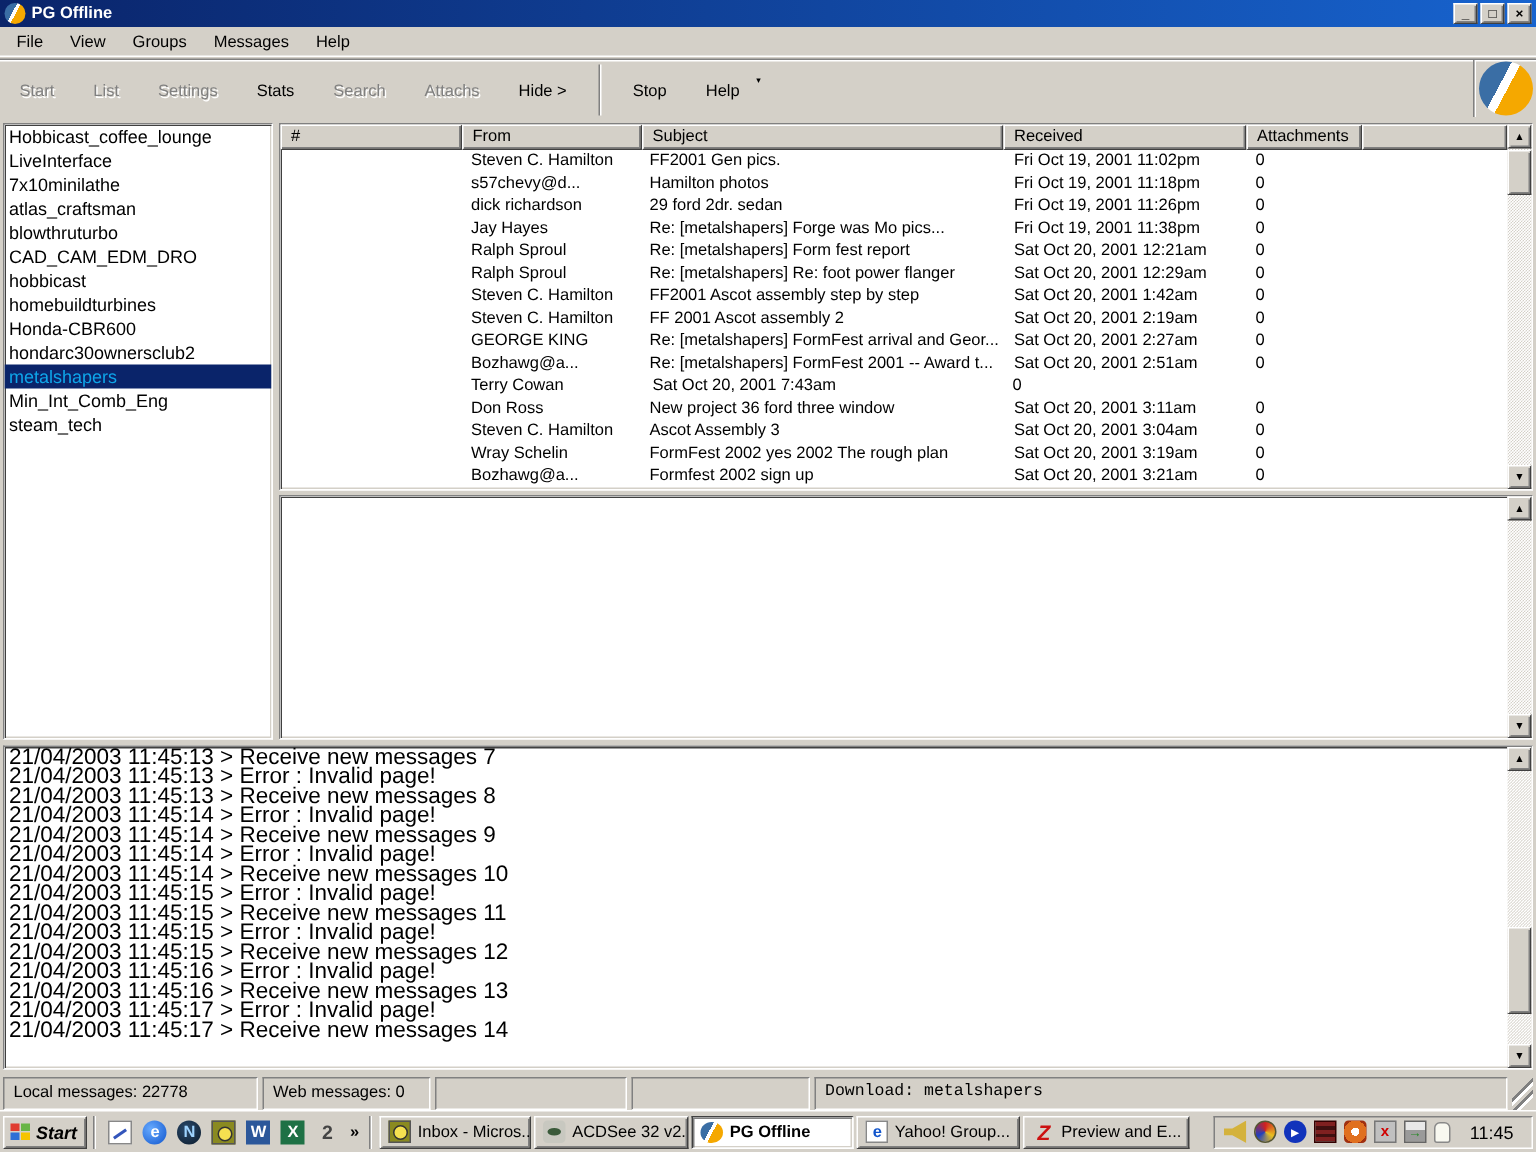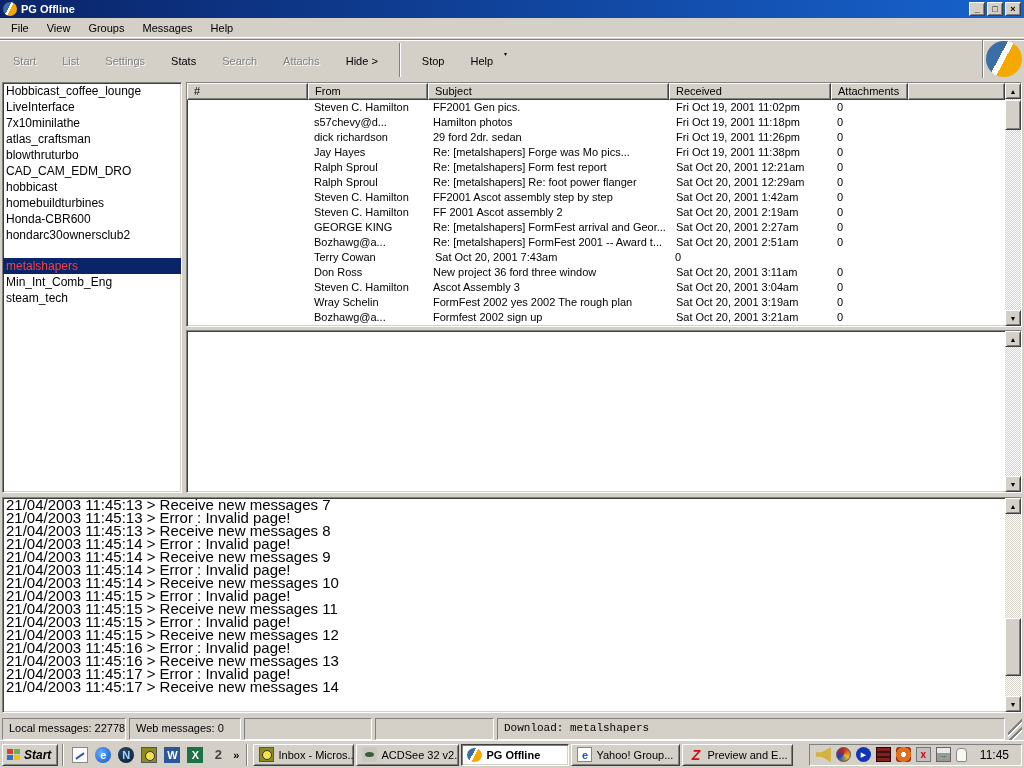--- a/index.html
+++ b/index.html
@@ -38,21 +38,21 @@
   .tb-btn.disabled { color:#808080; text-shadow:1px 1px 0 #fff; }
   .tb-sep { width:2px; height:34px; border-left:1px solid #808080; border-right:1px solid #fff; margin:0 8px; }
   .tb-drop { font-size:6px; margin:-14px 0 0 -2px; }
   .toolbar-logo { position:absolute; right:2px; top:41px; width:36px; height:36px; }
   .toolbar-right-edge { position:absolute; right:40px; top:40px; height:38px; width:2px;
                         border-left:1px solid #808080; border-right:1px solid #fff; }
 
   
   .sidebar { position:absolute; left:2px; top:82px; width:180px; height:411px; background:#fff; overflow:hidden; }
   .sidebar-item { height:16px; line-height:16px; padding-left:3px; white-space:nowrap; font-size:12px; }
-  .sidebar-item.selected { background:#0a246a; color:#ef4444;margin-top:15px; }
+  .sidebar-item.selected { background:#0a246a; color:#0ea5e9; }
 
   
   .msg-table { position:absolute; left:186px; top:82px; width:836px; height:245px; background:#fff; overflow:hidden; }
   .cols { display:grid; grid-template-columns:121px 120px 241px 162px 77px 1fr; }
   .tbl-header { height:17px; }
   .th { background:#d4d0c8; border:1px solid; border-color:#ffffff #404040 #404040 #ffffff;
         box-shadow:inset -1px -1px 0 #808080; padding:1px 0 0 6px; height:17px; overflow:hidden; white-space:nowrap; }
   .tbl-row { height:15px; line-height:15px; white-space:nowrap; }
   .tbl-row > span { overflow:hidden; white-space:nowrap; }
   .cell-num { padding-left:8px;margin-top:35px; }
@@ -76,21 +76,21 @@
 
   
   .log { position:absolute; left:2px; top:497px; width:1020px; height:216px; background:#fff; overflow:hidden; }
   .log-line { height:13px; line-height:13px; padding-left:3px; white-space:nowrap; font-size:15px; }
 
   
   .statusbar { position:absolute; left:2px; top:716px; width:1020px; height:24px;
                display:flex; gap:3px; align-items:stretch; padding-top:2px; }
   .status-cell { border:1px solid; border-color:#808080 #ffffff #ffffff #808080;
                  padding:3px 0 0 6px; overflow:hidden; white-space:nowrap; }
-  .sc1 { width:124px; } .sc2 { width:112px; } .sc3 { width:128px; } .sc4 { width:119px; }
+  .sc1 { width:170px; } .sc2 { width:112px; } .sc3 { width:128px; } .sc4 { width:119px; }
   .sc5 { flex:1;font-family:Liberation Mono, monospace; }
   .grip { width:14px; border:none;
           background:linear-gradient(135deg,transparent 0 40%,#808080 40% 48%,#fff 48% 55%,transparent 55% 62%,#808080 62% 70%,#fff 70% 77%,transparent 77%); }
 
   
   .taskbar { position:absolute; left:0; bottom:0; width:1024px; height:28px; background:#d4d0c8;
              border-top:1px solid #fff; display:flex; align-items:center; padding:0 2px; }
   .start-btn { height:22px; display:flex; align-items:center; gap:3px; padding:0 6px 0 4px;
                font-weight:bold; font-size:12px; font-style:italic; }
   .start-flag { width:14px; height:12px; display:grid; grid-template-columns:6px 6px; grid-template-rows:5px 5px; gap:1px; }

